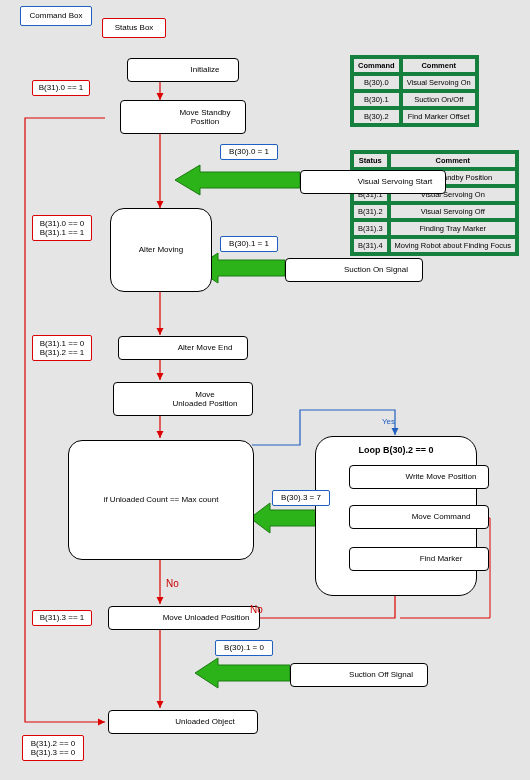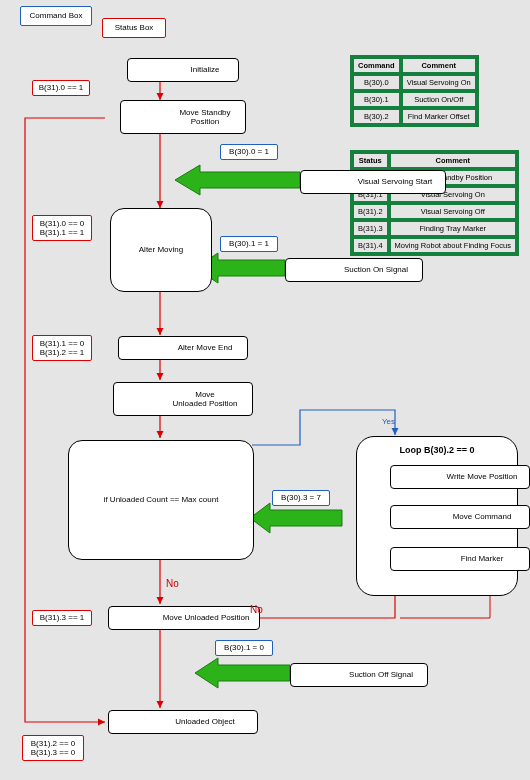--- a/index.html
+++ b/index.html
@@ -8,21 +8,21 @@
   .sharp{border-radius:2px;}
   .rsmall{border-radius:4px;padding-left:44px;}
   .bigr{border-radius:14px;}
   .label{position:absolute;text-align:center;line-height:1.1;}
   .redborder{border:1px solid #d00;}
   .blueborder{border:1px solid #2060c0;}
   .redtext{color:#c00;}
   .bluetext{color:#2060c0;}
   table.tbl{position:absolute;border-collapse:collapse;font-size:7.5px;}
   table.tbl th, table.tbl td{border:4px solid #15803d;padding:2px 4px;text-align:center;white-space:nowrap;}
-  .loopBox{position:absolute;border:1px solid #000;border-radius:18px;background:#fff;margin-left:41px;}
+  .loopBox{position:absolute;border:1px solid #000;border-radius:18px;background:#fff;}
   .loopTitle{position:absolute;width:100%;text-align:center;font-weight:bold;font-size:9px;}
 </style>
 </head>
 <body>
 
 <div id="canvas">
 
   <svg width="530" height="780" style="position:absolute;left:0;top:0">
     <defs>
       <marker id="arR" markerWidth="8" markerHeight="8" refX="6" refY="3" orient="auto">

